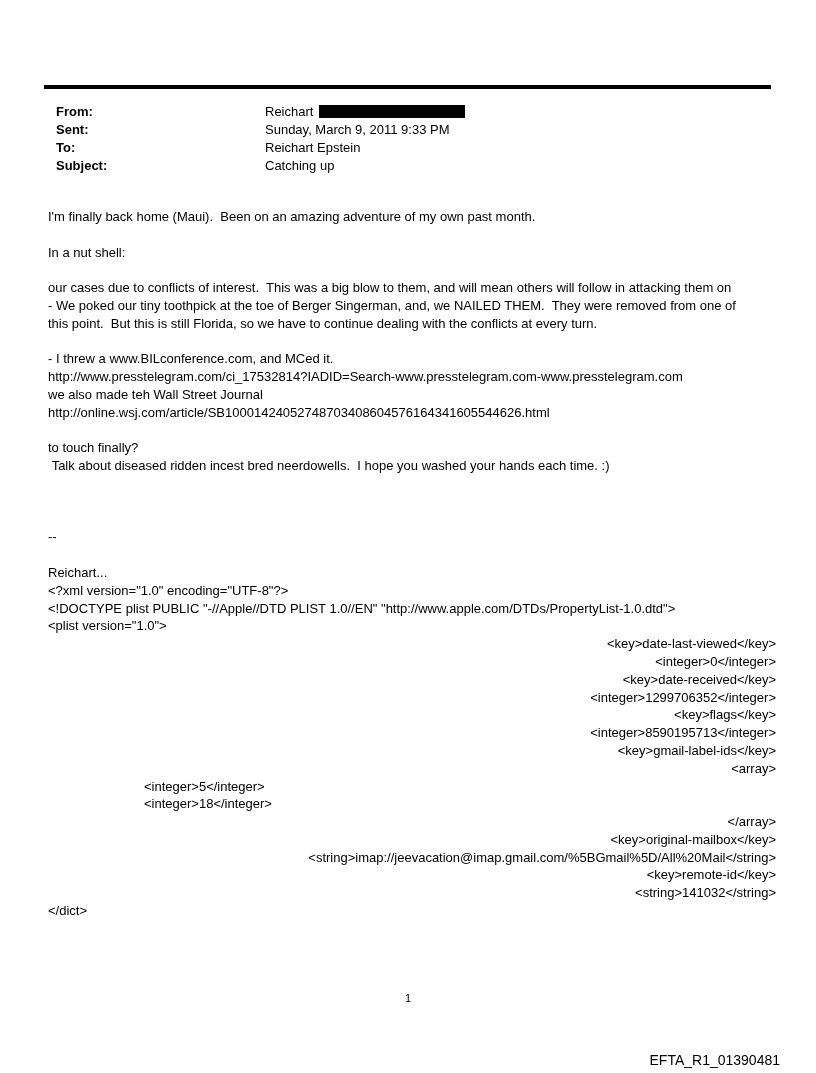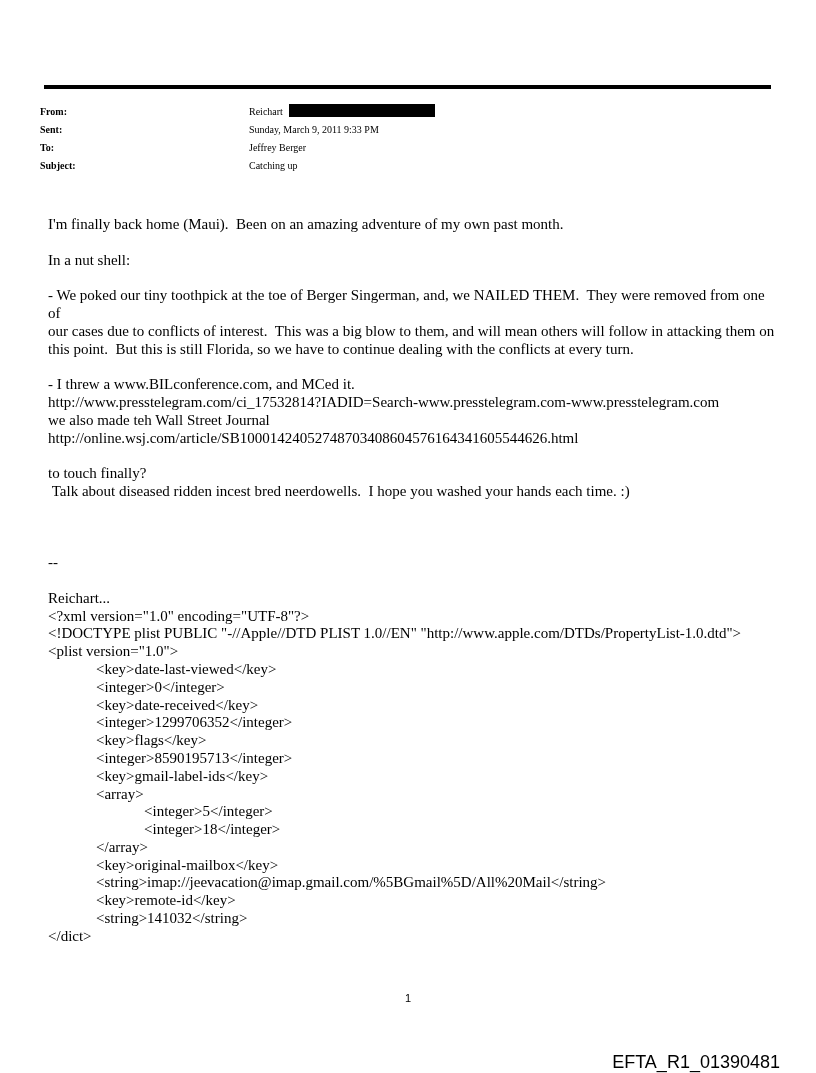--- a/index.html
+++ b/index.html
@@ -19,106 +19,104 @@
     .top-rule {
       position: absolute;
       left: 44px;
       top: 85px;
       width: 727px;
       height: 4px;
       background: #000000;
     }
     .header {
       position: absolute;
-      left: 40px;
+      left: 56px;
       top: 103px;
-      font-size: 10px;
+      font-size: 13px;
       line-height: 18px;
-      font-family: Liberation Serif, serif;
     }
     .hrow { display: flex; }
     .hlabel {
       width: 209px;
       font-weight: bold;
       flex: 0 0 209px;
     }
     .hvalue { white-space: pre; }
     .redaction {
       display: inline-block;
       width: 146px;
       height: 13px;
       background: #000000;
       margin-left: 6px;
       vertical-align: -2px;
     }
     .body-text {
       position: absolute;
       left: 48px;
-      top: 216px;
+      top: 208px;
       width: 728px;
-      font-size: 15px;
+      font-size: 13px;
       line-height: 17.8px;
-      font-family: Liberation Serif, serif;
     }
     .line {
       white-space: pre-wrap;
       min-height: 17.8px;
       word-break: break-word;
     }
-    .indent-1 { padding-left: 48px; }
+    .indent-1 { padding-left: 48px; text-align: right; }
     .indent-2 { padding-left: 96px; }
     .page-number {
       position: absolute;
       left: 0;
       top: 992px;
       width: 100%;
       text-align: center;
       font-size: 11px;
     }
     .bates {
       position: absolute;
       right: 36px;
       top: 1052px;
-      font-size: 18px;
+      font-size: 14px;
     }
   </style>
 </head>
 <body>
 
 <div class="page">
 
   <div class="top-rule"></div>
 
   <div class="header">
     <div class="hrow">
       <span class="hlabel">From:</span>
       <span class="hvalue"><span>Reichart</span><span class="redaction"></span></span>
     </div>
     <div class="hrow">
       <span class="hlabel">Sent:</span>
       <span class="hvalue">Sunday, March 9, 2011 9:33 PM</span>
     </div>
     <div class="hrow">
       <span class="hlabel">To:</span>
-      <span class="hvalue">Jeffrey Berger</span>
+      <span class="hvalue">Reichart Epstein</span>
     </div>
     <div class="hrow">
       <span class="hlabel">Subject:</span>
       <span class="hvalue">Catching up</span>
     </div>
   </div>
 
   <div class="body-text">
 
   <div class="line">I'm finally back home (Maui).  Been on an amazing adventure of my own past month.</div>
       <div class="line"></div>
       <div class="line">In a nut shell:</div>
       <div class="line"></div>
+      <div class="line">our cases due to conflicts of interest.  This was a big blow to them, and will mean others will follow in attacking them on</div>
       <div class="line">- We poked our tiny toothpick at the toe of Berger Singerman, and, we NAILED THEM.  They were removed from one of</div>
-      <div class="line">our cases due to conflicts of interest.  This was a big blow to them, and will mean others will follow in attacking them on</div>
       <div class="line">this point.  But this is still Florida, so we have to continue dealing with the conflicts at every turn.</div>
       <div class="line"></div>
       <div class="line">- I threw a www.BILconference.com, and MCed it.</div>
       <div class="line">http://www.presstelegram.com/ci_17532814?IADID=Search-www.presstelegram.com-www.presstelegram.com</div>
       <div class="line">we also made teh Wall Street Journal</div>
       <div class="line">http://online.wsj.com/article/SB10001424052748703408604576164341605544626.html</div>
       <div class="line"></div>
       <div class="line">to touch finally?</div>
       <div class="line"> Talk about diseased ridden incest bred neerdowells.  I hope you washed your hands each time. :)</div>
       <div class="line"></div>

